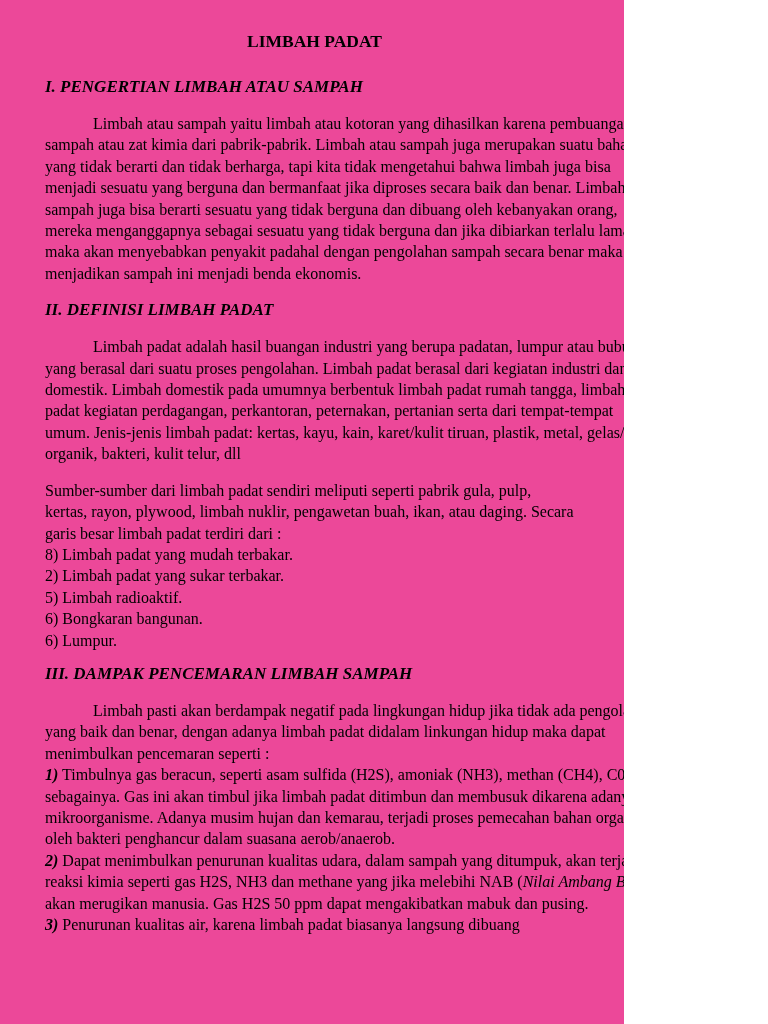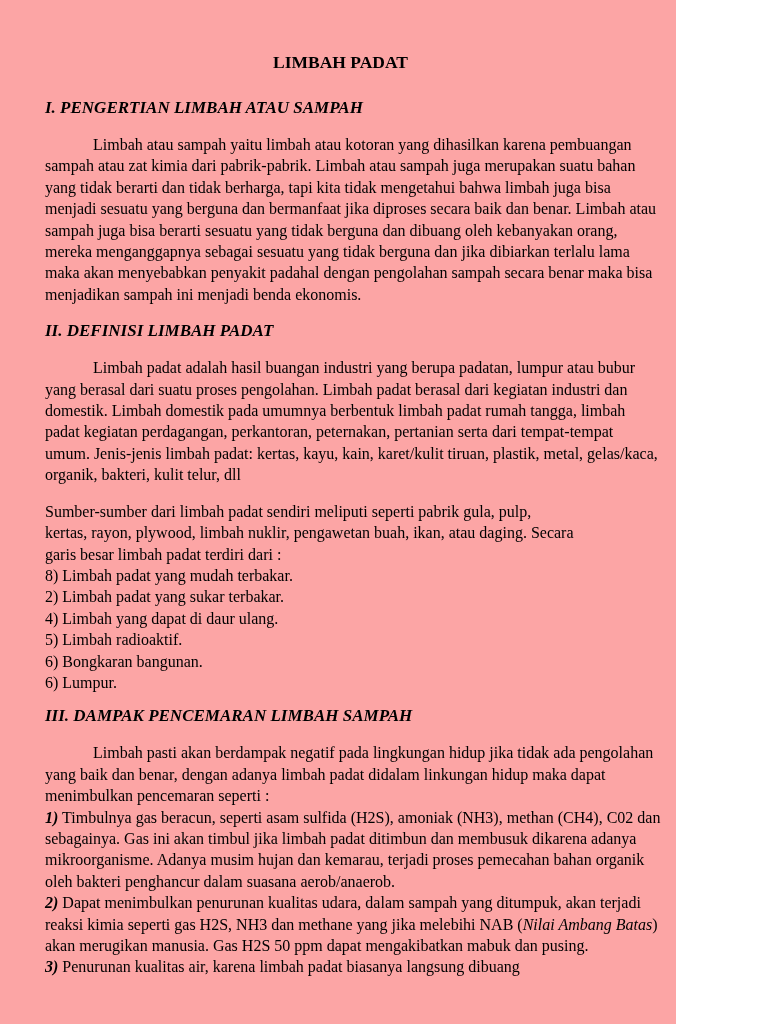--- a/index.html
+++ b/index.html
@@ -8,25 +8,25 @@
     background: #ffffff;
   }
   body {
     width: 768px;
     height: 1024px;
     font-family: "Liberation Serif", "DejaVu Serif", serif;
     color: #000000;
   }
   .page {
     box-sizing: border-box;
-    width: 676px;
+    width: 624px;
     height: 1024px;
-    padding: 51px 40px 20px 45px;
+    padding: 30px 40px 20px 45px;
     overflow: hidden;
-    background: #fca5a5;
+    background: #ec4899;
   }
   .doc-title {
     font-size: 17.5px;
     line-height: 22px;
     font-weight: bold;
     text-align: center;
     margin: 0 0 24px 0;
     white-space: pre;
   }
   .heading {
@@ -81,21 +81,20 @@
 padat kegiatan perdagangan, perkantoran, peternakan, pertanian serta dari tempat-tempat
 umum. Jenis-jenis limbah padat: kertas, kayu, kain, karet/kulit tiruan, plastik, metal, gelas/kaca,
 organik, bakteri, kulit telur, dll</div>
   <div class="para tight">Sumber-sumber dari limbah padat sendiri meliputi seperti pabrik gula, pulp,
 kertas, rayon, plywood, limbah nuklir, pengawetan buah, ikan, atau daging. Secara
 garis besar limbah padat terdiri dari :</div>
 
   <div>
     <div class="para tight">8) Limbah padat yang mudah terbakar.</div>
     <div class="para tight">2) Limbah padat yang sukar terbakar.</div>
-    <div class="para tight">4) Limbah yang dapat di daur ulang.</div>
     <div class="para tight">5) Limbah radioaktif.</div>
     <div class="para tight">6) Bongkaran bangunan.</div>
     <div class="para tight">6) Lumpur.</div>
   </div>
 
   <div class="heading">III. DAMPAK PENCEMARAN LIMBAH SAMPAH</div>
   <div class="para indent tight">Limbah pasti akan berdampak negatif pada lingkungan hidup jika tidak ada pengolahan
 yang baik dan benar, dengan adanya limbah padat didalam linkungan hidup maka dapat
 menimbulkan pencemaran seperti :</div>
 

